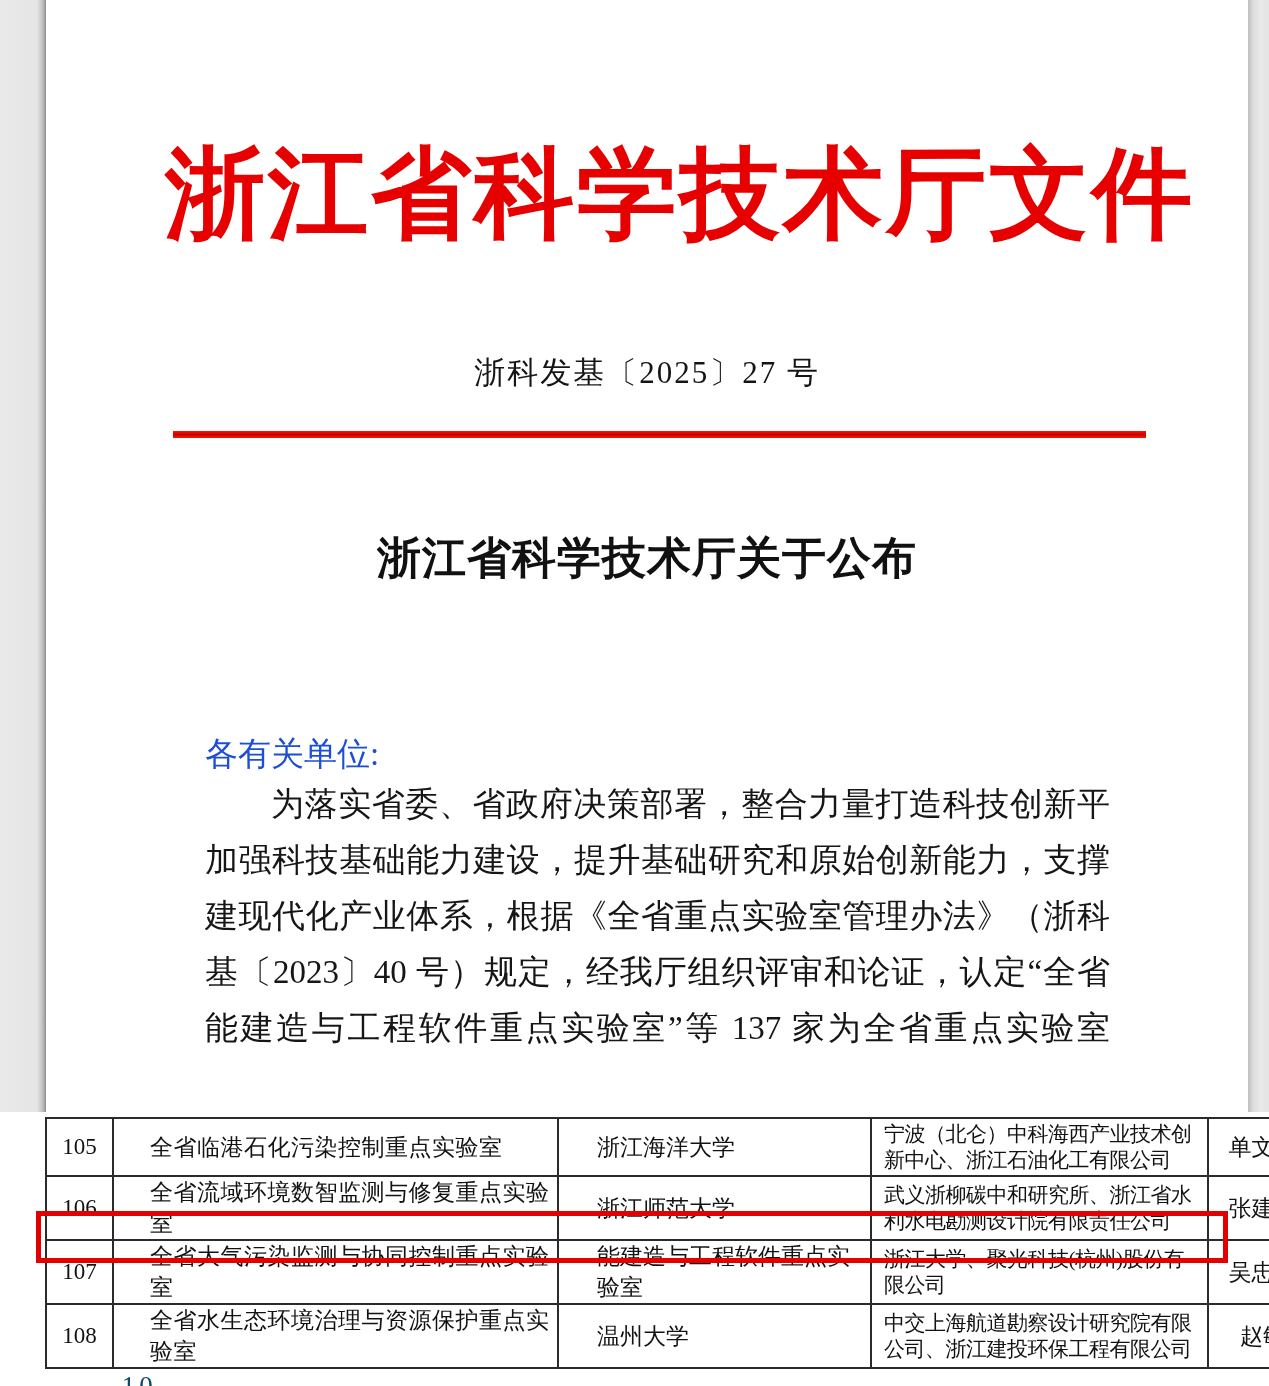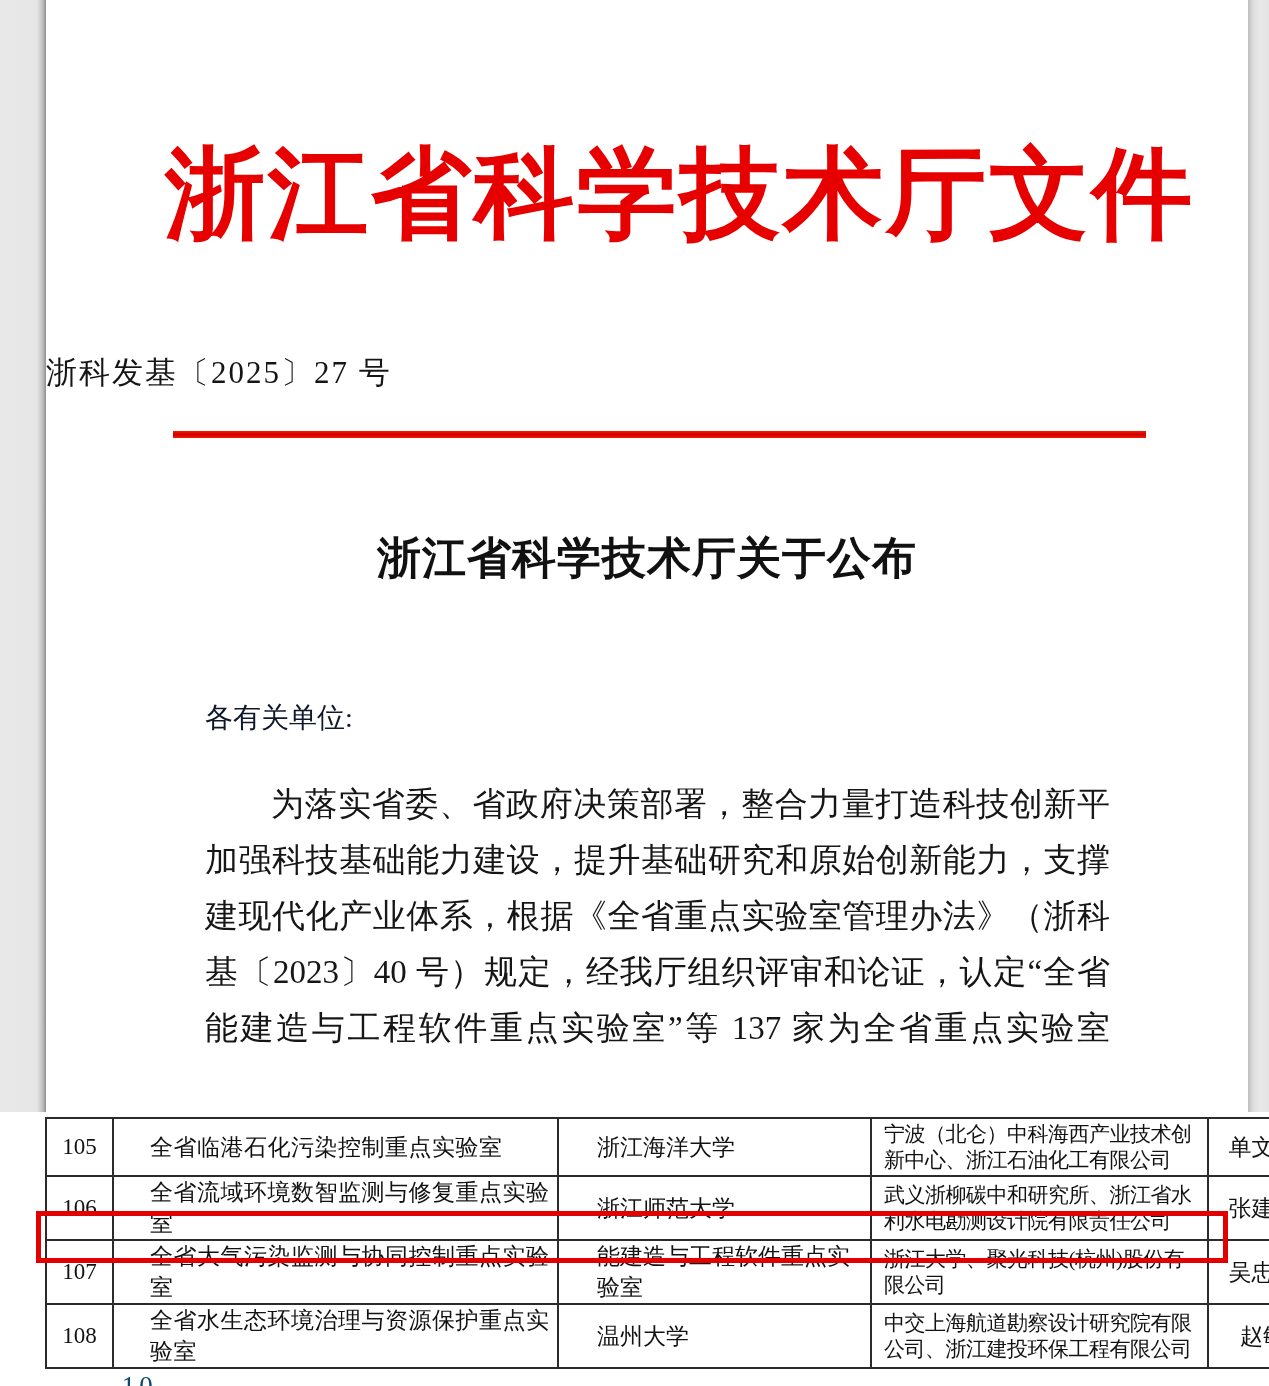--- a/index.html
+++ b/index.html
@@ -18,36 +18,36 @@
     background:linear-gradient(to right,#bdbdbd 0%,#dedede 25%,#e9e9e9 60%,#e4e4e4 100%);
   }
   .doc-title{
     position:absolute;left:46px;top:140px;width:1268px;
     text-align:center;color:#e60000;font-weight:bold;
     font-size:100px;line-height:1.1;letter-spacing:3px;white-space:nowrap;
     font-family:Liberation Serif, serif;
   }
   .doc-number{
     position:absolute;left:46px;top:352px;width:1202px;
-    text-align:left;color:#151515;font-size:31px;letter-spacing:2px;white-space:nowrap;
+    text-align:center;color:#151515;font-size:31px;letter-spacing:2px;white-space:nowrap;
   }
   .red-rule{
     position:absolute;left:173px;top:431px;width:973px;height:7px;
     background:linear-gradient(to bottom,#ff1a00 0%,#c80000 50%,#ff1a00 100%);
   }
   .notice-title{
     position:absolute;left:46px;width:1202px;text-align:center;
     color:#111;font-weight:bold;font-size:44px;line-height:1.15;
     letter-spacing:1px;white-space:nowrap;
   }
   .notice-line1{top:534px;}
   .notice-line2{top:606px;}
   .salutation{
-    position:absolute;left:205px;top:696px;
-    color:#0f172a;font-size:28px;line-height:44px;white-space:nowrap;
+    position:absolute;left:205px;top:732px;
+    color:#1d4ed8;font-size:33px;line-height:44px;white-space:nowrap;
   }
   .body-block{position:absolute;left:205px;top:776px;width:905px;}
   .body-line{
     height:56px;line-height:56px;font-size:33px;color:#161616;
     text-align:justify;text-align-last:justify;overflow:hidden;
   }
   .body-line.first{padding-left:66px;}
   .body-line.last{text-align-last:left;}
   
   .result-table{

